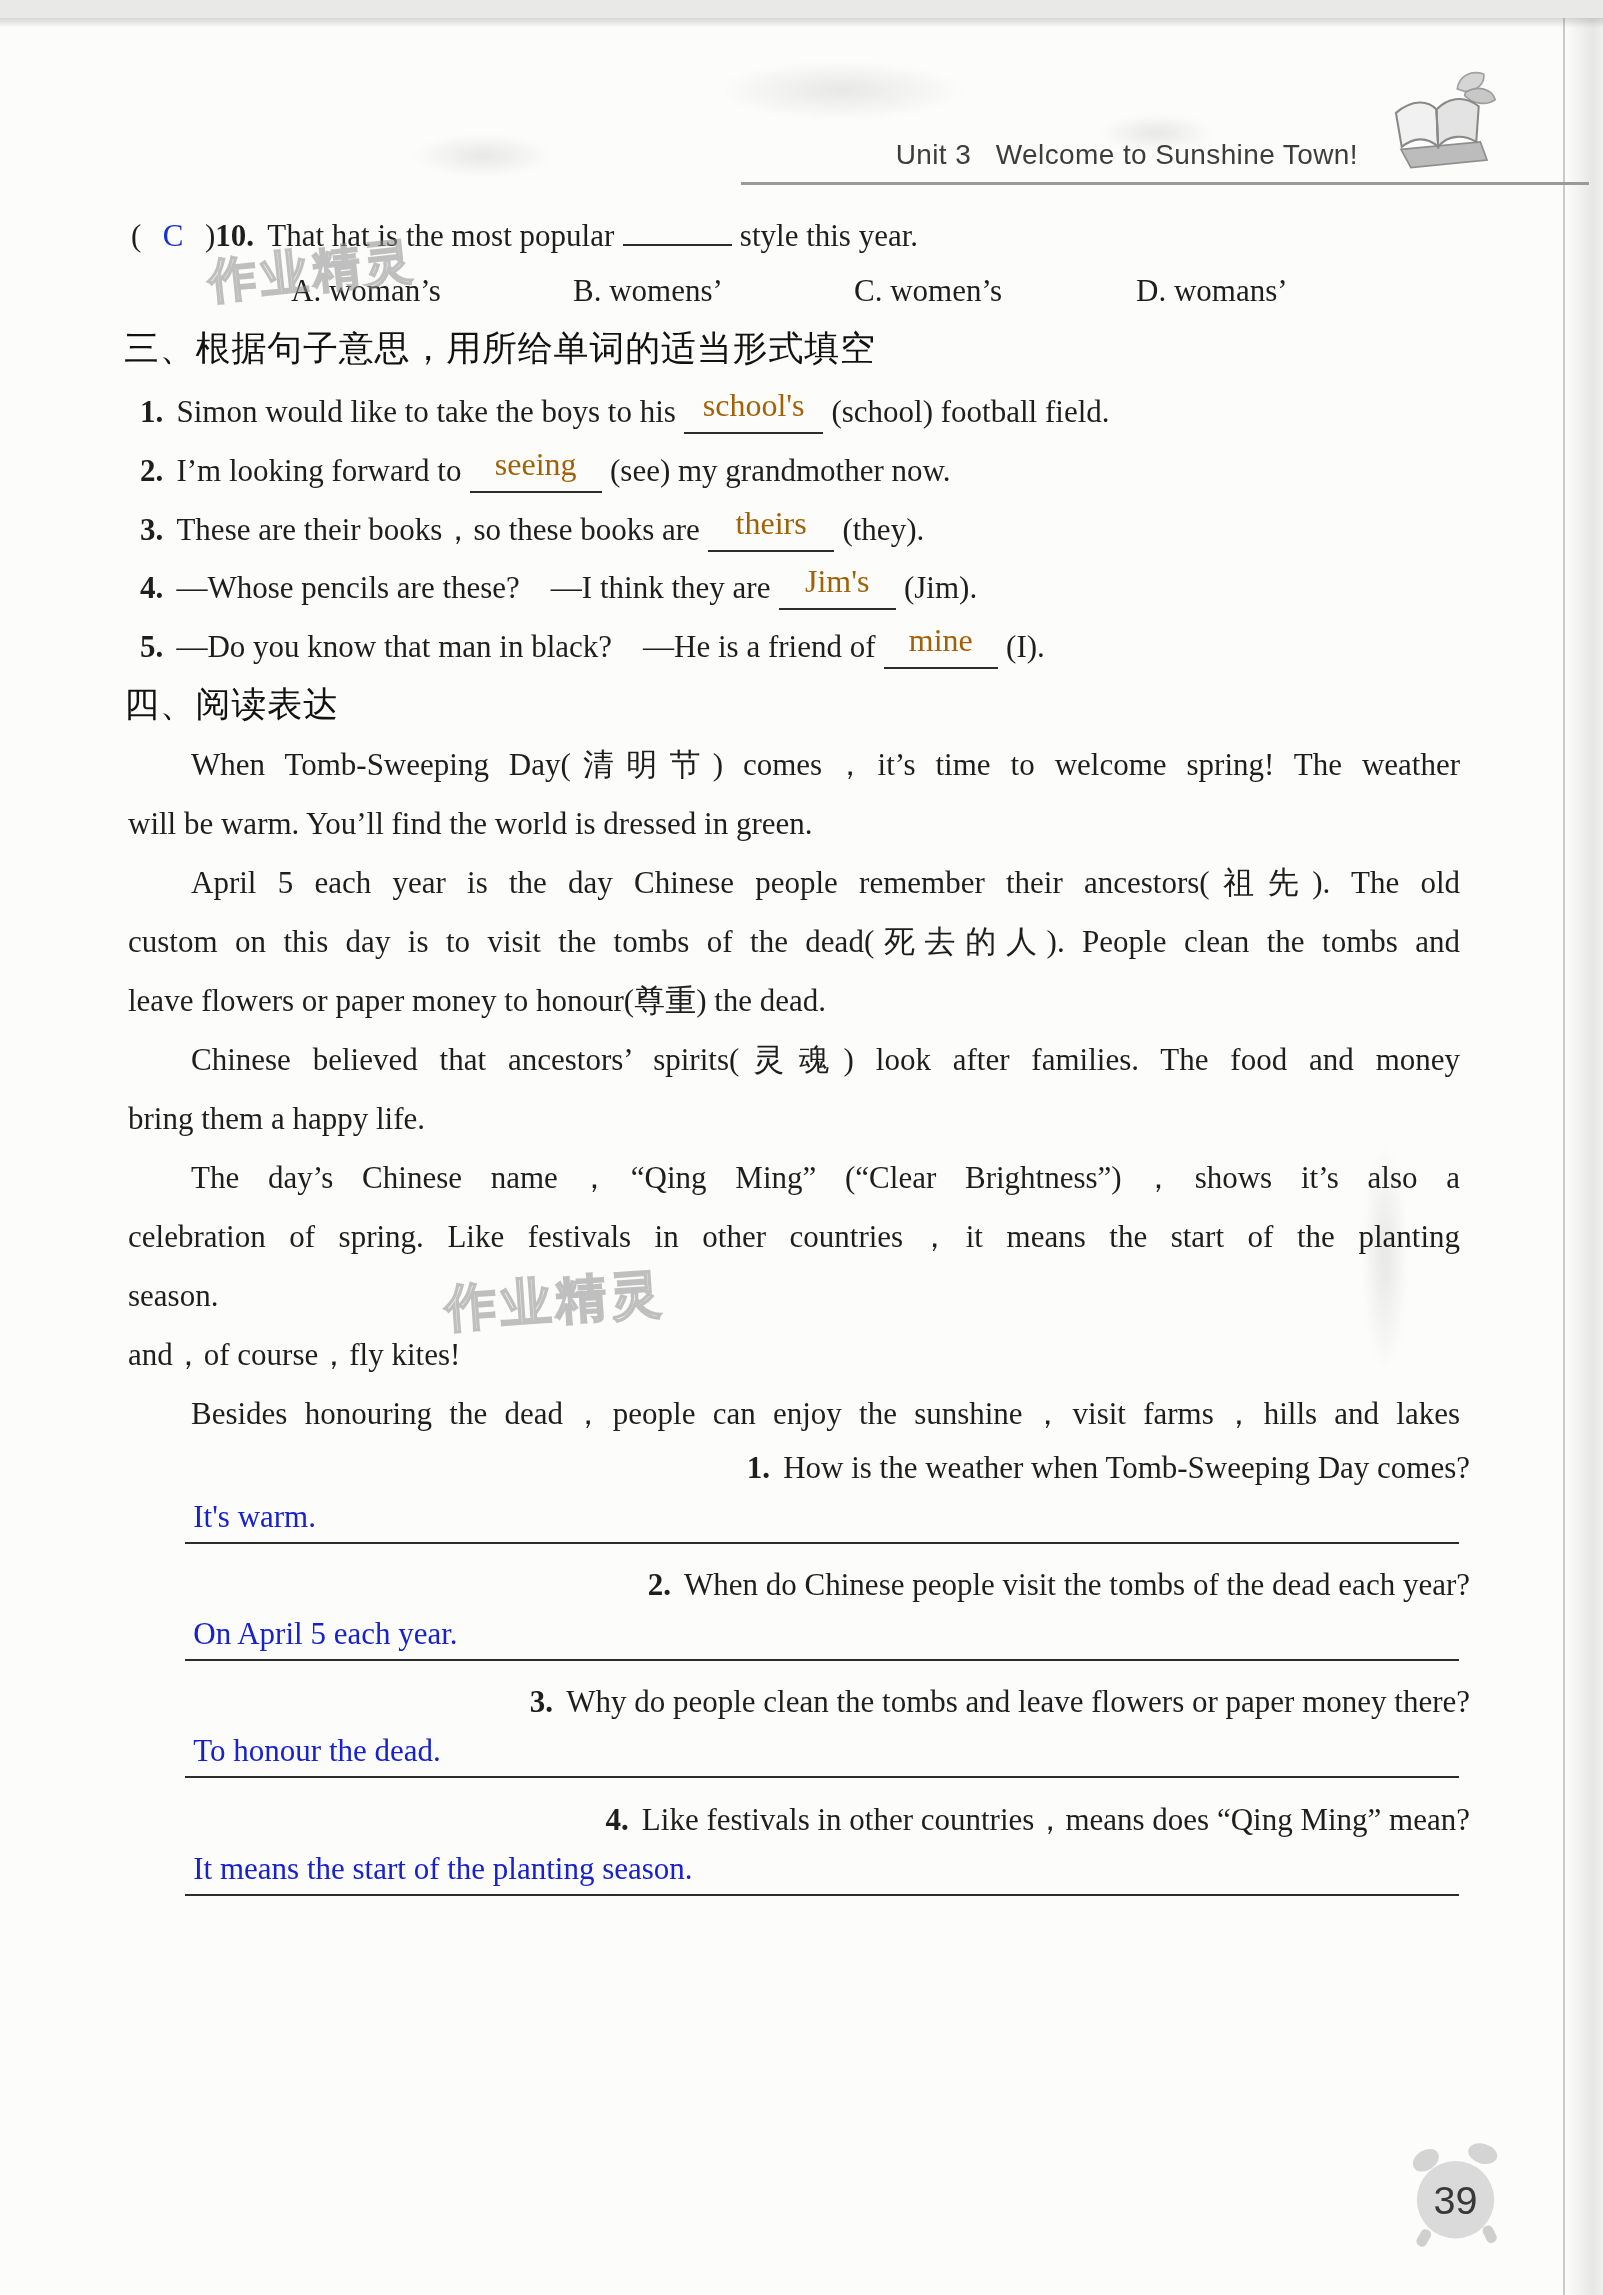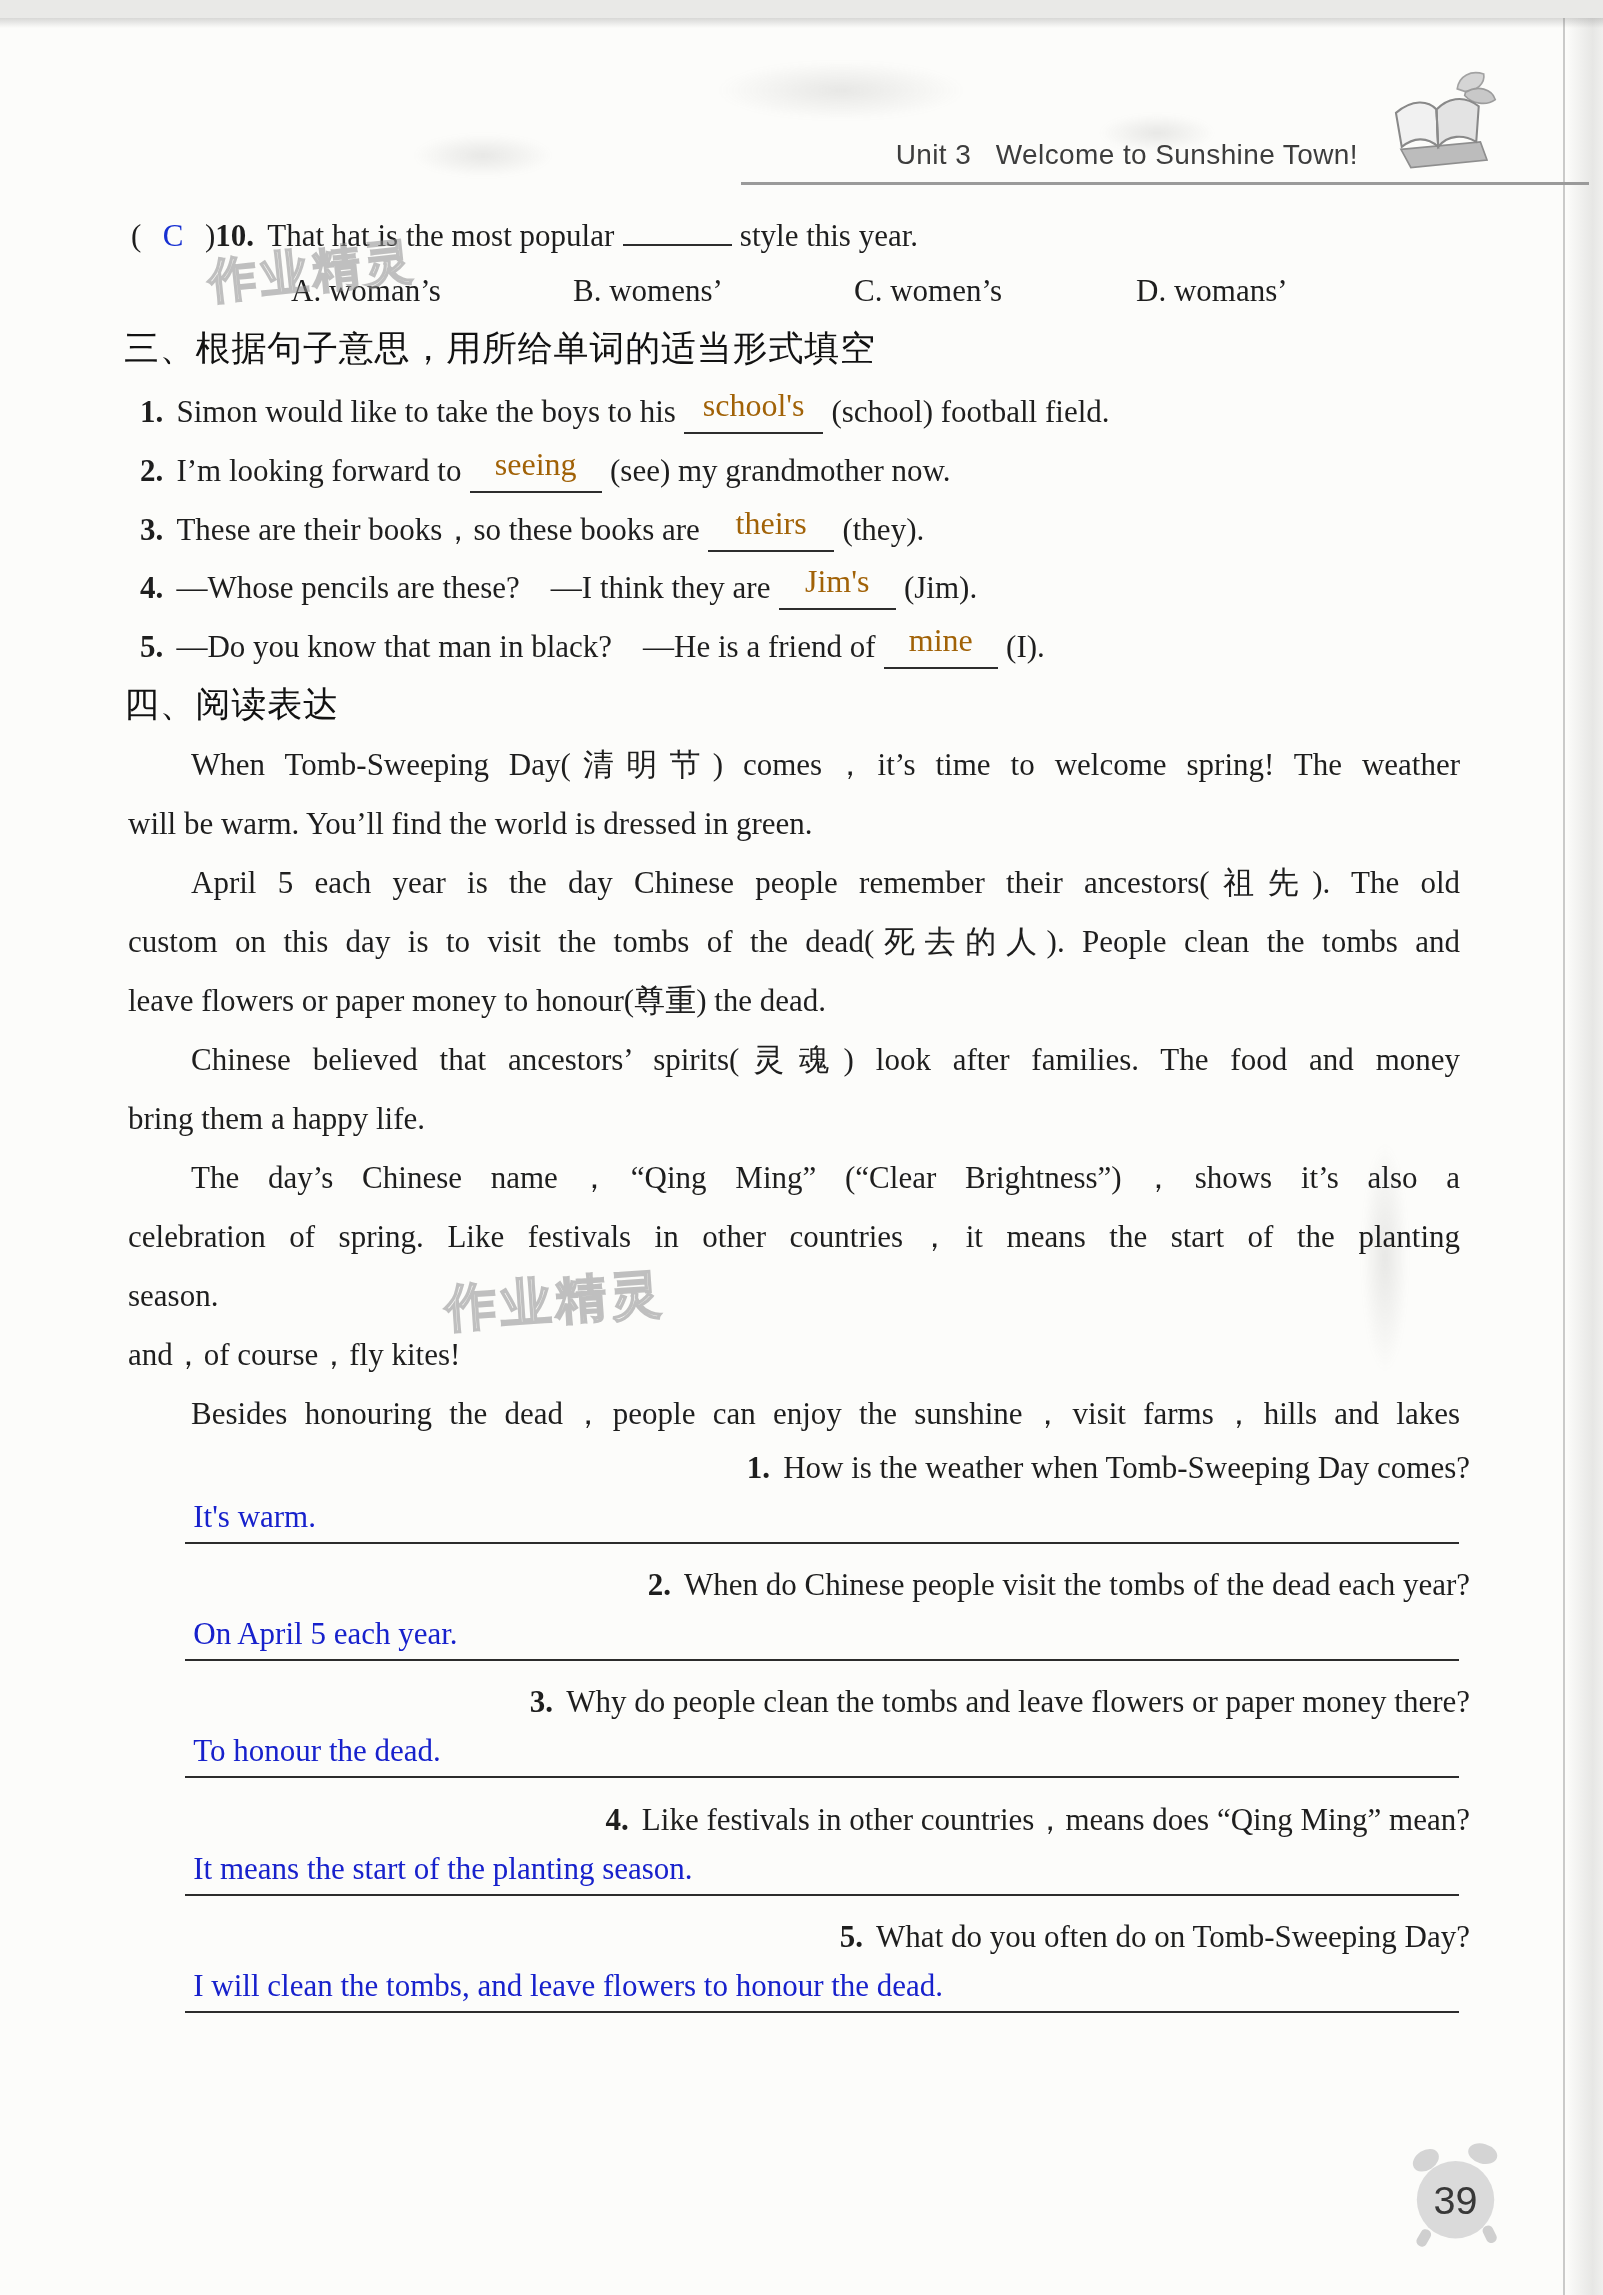--- a/index.html
+++ b/index.html
@@ -143,24 +143,20 @@
     <div class="aline">On April 5 each year.</div>
   </div>
   <div class="qa" style="top:1664px">
     <div class="qline"><span class="inum">3.</span><span>Why do people clean the tombs and leave flowers or paper money there?</span></div>
     <div class="aline">To honour the dead.</div>
   </div>
   <div class="qa" style="top:1782px">
     <div class="qline"><span class="inum">4.</span><span>Like festivals in other countries，means does “Qing Ming” mean?</span></div>
     <div class="aline">It means the start of the planting season.</div>
   </div>
-  <div class="qa" style="top:1899px">
-    <div class="qline"><span class="inum">5.</span><span>What do you often do on Tomb-Sweeping Day?</span></div>
-    <div class="aline">I will clean the tombs, and leave flowers to honour the dead.</div>
-  </div>
 
   <div class="wm wm1">作业精灵</div>
   <div class="wm wm2">作业精灵</div>
 
   <svg class="badge" width="106" height="117" viewBox="0 0 128 142">
     <ellipse cx="25" cy="27" rx="17" ry="12" fill="#d4d4d4" transform="rotate(-32 25 27)"></ellipse>
     <ellipse cx="94" cy="19" rx="18" ry="12" fill="#d4d4d4" transform="rotate(16 94 19)"></ellipse>
     <rect x="16" y="110" width="13" height="22" rx="6" fill="#cfcfcf" transform="rotate(30 22 121)"></rect>
     <rect x="96" y="106" width="13" height="22" rx="6" fill="#cfcfcf" transform="rotate(-26 102 117)"></rect>
     <circle cx="61" cy="75" r="47" fill="#dadada"></circle>

